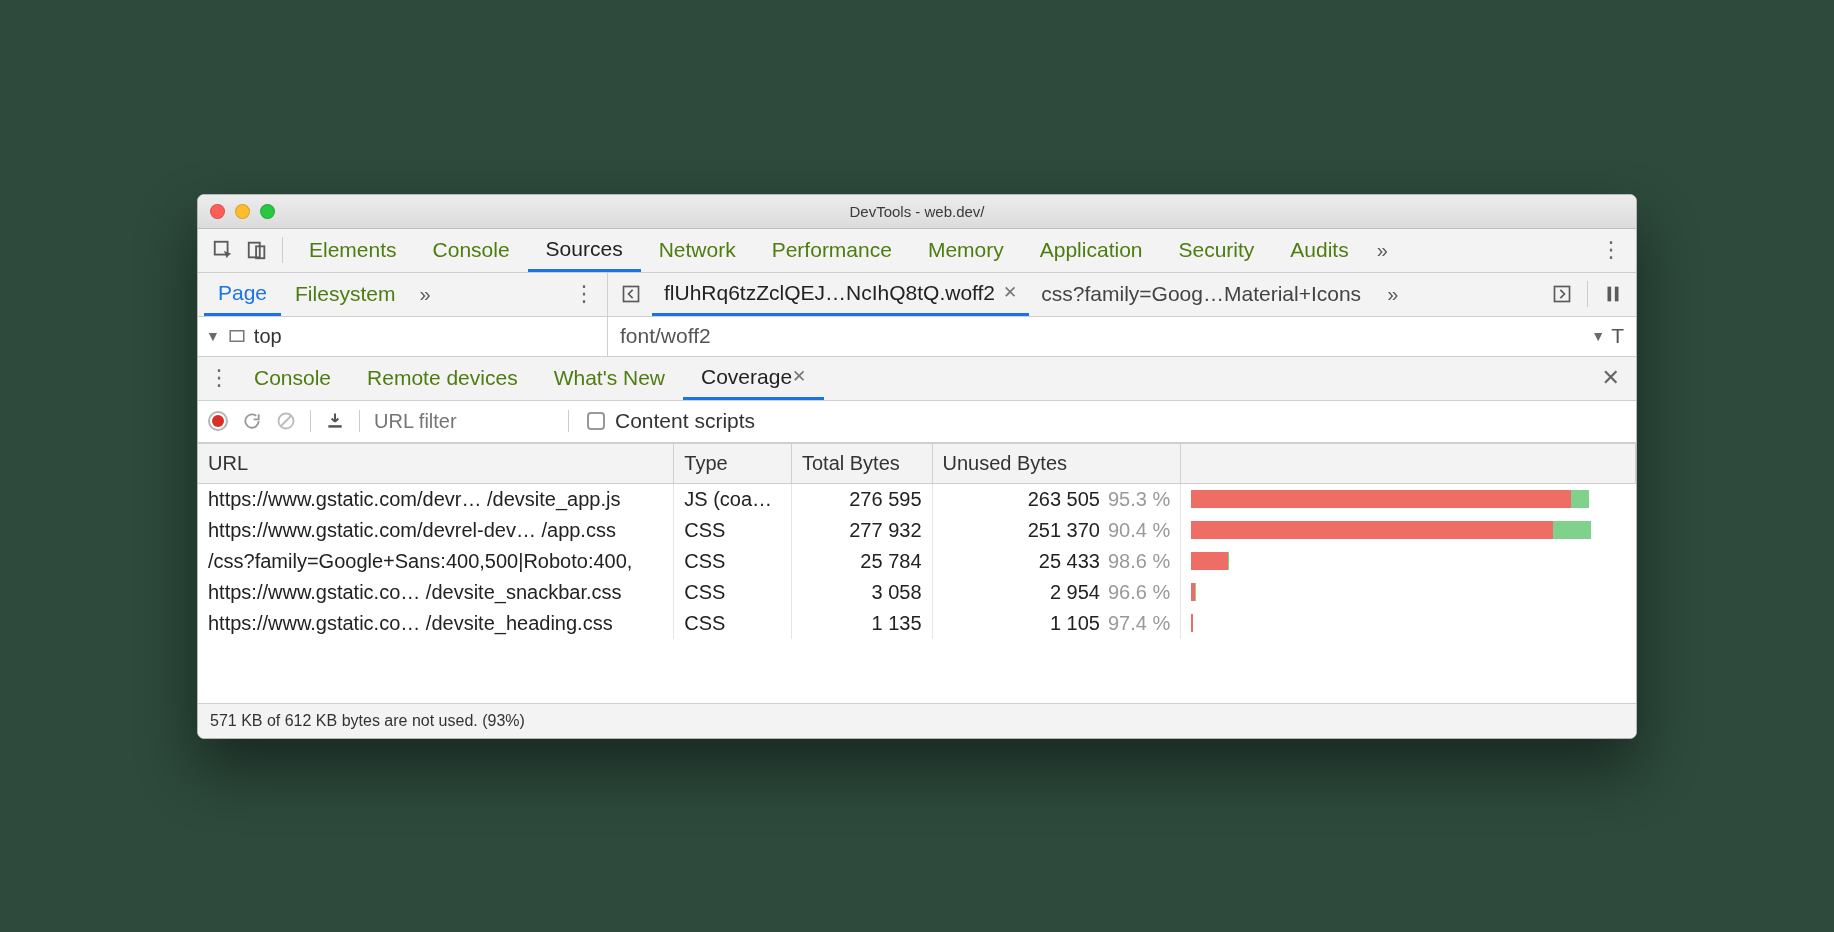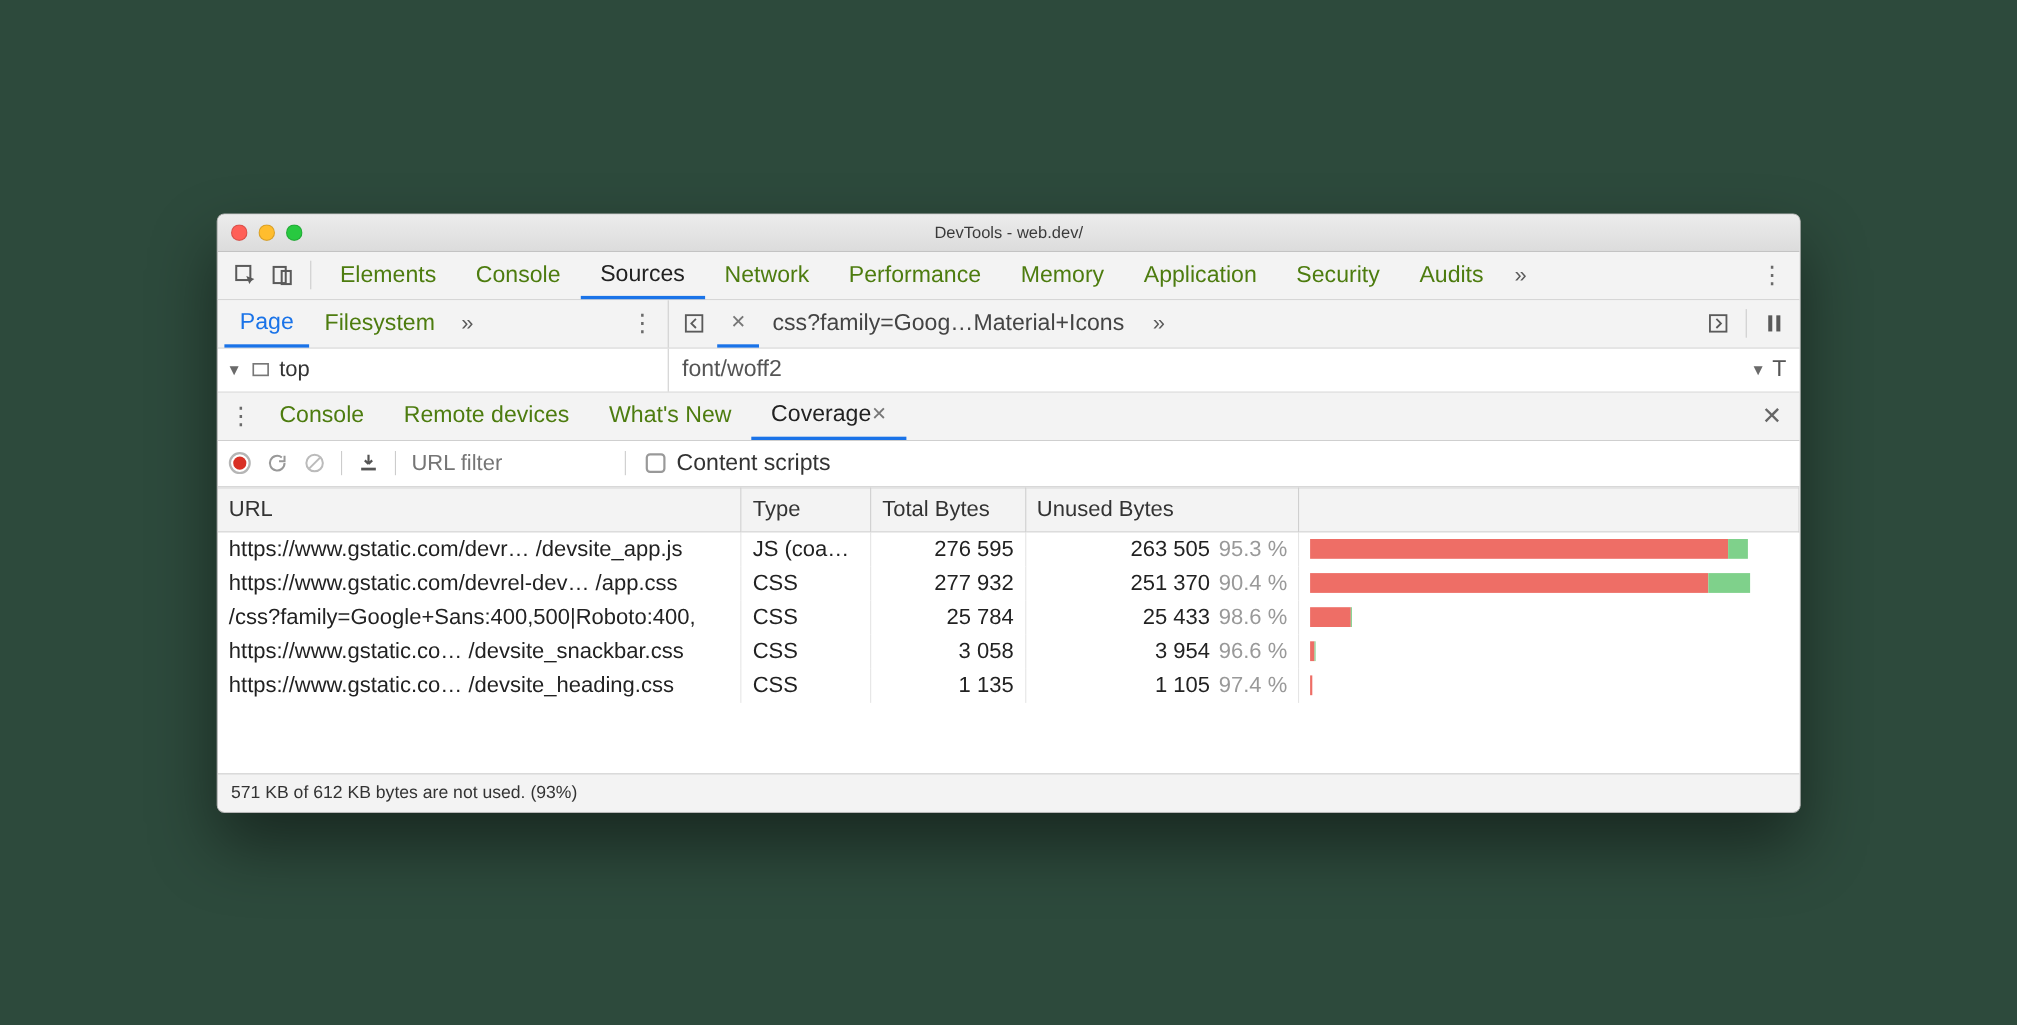--- a/index.html
+++ b/index.html
@@ -203,20 +203,21 @@
     </div>
     <div class="sub-right">
       <div class="icon-btn">
         <svg width="20" height="20" viewBox="0 0 24 24" fill="none" stroke="#5a5a5a" stroke-width="2">
             <rect x="3" y="3" width="18" height="18"></rect>
             <path d="M14 7 l-5 5 5 5"></path>
           </svg>
       </div>
       <div id="file-tabs" style="display:flex;height:100%">
           <div class="file-tab active">
+            <span>flUhRq6tzZclQEJ…NcIhQ8tQ.woff2</span>
             <span class="close-x">✕</span>
           </div>
           <div class="file-tab">
             <span>css?family=Goog…Material+Icons</span>
           </div>
         </div>
       <div class="chevrons">»</div>
       <div class="spacer"></div>
       <div class="icon-btn">
         <svg width="20" height="20" viewBox="0 0 24 24" fill="none" stroke="#5a5a5a" stroke-width="2">
@@ -354,21 +355,21 @@
                   <div class="red" style="width: 98.6%;"></div>
                   <div class="green" style="width: 1.4%;"></div>
                 </div>
               </div>
             </td>
           </tr>
           <tr>
             <td class="url">https://www.gstatic.co… /devsite_snackbar.css</td>
             <td class="type">CSS</td>
             <td class="total">3 058</td>
-            <td class="unused"><span>3 954</span><span class="pct">96.6 %</span></td>
+            <td class="unused"><span>2 954</span><span class="pct">96.6 %</span></td>
             <td class="viz">
               <div class="bar-track">
                 <div class="bar" style="width: 4.40108px;">
                   <div class="red" style="width: 96.6%;"></div>
                   <div class="green" style="width: 3.4%;"></div>
                 </div>
               </div>
             </td>
           </tr>
           <tr>

